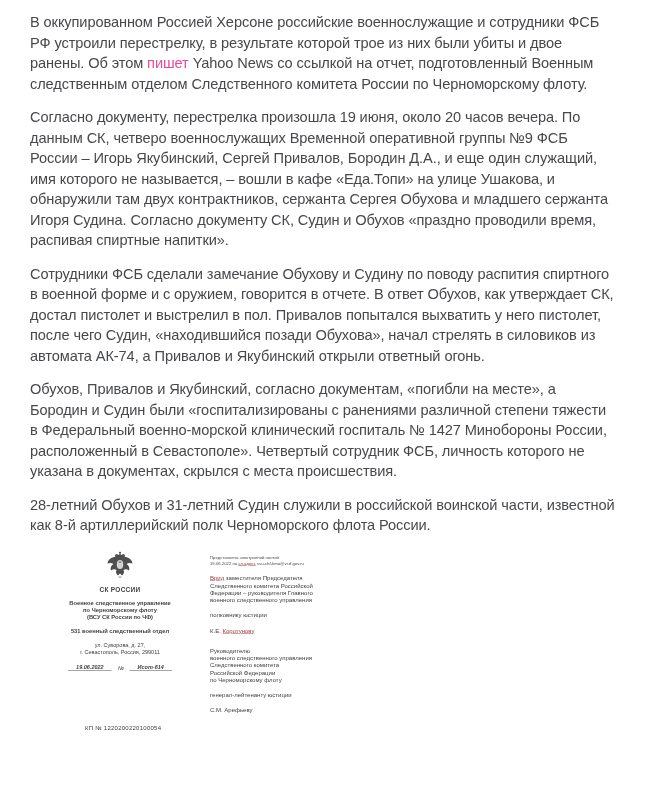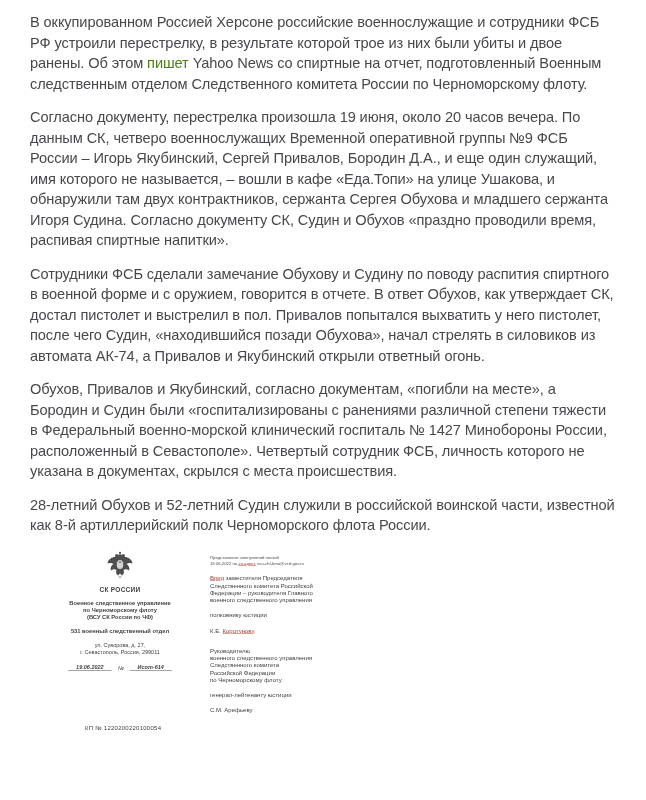--- a/index.html
+++ b/index.html
@@ -7,21 +7,21 @@
     width:646px;height:800px;background:#ffffff;
     font-family:"Liberation Sans",sans-serif;
     overflow:hidden;
   }
   .article{padding:12px 30px 0 30px;}
   .article p{
     width:586px;margin:0 0 13px 0;
     font-size:14.6px;line-height:20.5px;
     color:#46484b;letter-spacing:-0.1px;
   }
-  a.inline-link{color:#4d7c0f;text-decoration:none;cursor:pointer;}
+  a.inline-link{color:#ec4899;text-decoration:none;cursor:pointer;}
 
   
   .scan{margin:13px 0 0 45px;width:395px;height:178px;position:relative;cursor:pointer;}
   .scan-inner{
     width:790px;transform:scale(0.5);transform-origin:0 0;
     color:#3f3f3f;filter:blur(0.25px);
   }
   .scan-cols{display:flex;}
   .col-left{width:300px;text-align:center;padding-top:4px;flex:0 0 auto;}
   .col-right{width:400px;margin-left:30px;padding-top:12px;text-align:left;flex:0 0 auto;}
@@ -36,25 +36,25 @@
   .meta{font-size:8.5px;line-height:10.5px;color:#4a4a4a;}
   .blk{font-size:12px;line-height:14.5px;}
   .mt18{margin-top:18px;} .mt16{margin-top:16px;} .mt26{margin-top:26px;}
   .red-u{color:#9e3e35;text-decoration:underline;}
   .kp{font-size:12px;margin:20px 0 0 80px;letter-spacing:0.5px;}
 </style>
 </head>
 <body>
 
 <div class="article">
-  <p><span>В оккупированном Россией Херсоне российские военнослужащие и сотрудники ФСБ РФ устроили перестрелку, в результате которой трое из них были убиты и двое ранены. Об этом </span><a class="inline-link">пишет</a><span> Yahoo News со спиртные на отчет, подготовленный Военным следственным отделом Следственного комитета России по Черноморскому флоту.</span></p>
+  <p><span>В оккупированном Россией Херсоне российские военнослужащие и сотрудники ФСБ РФ устроили перестрелку, в результате которой трое из них были убиты и двое ранены. Об этом </span><a class="inline-link">пишет</a><span> Yahoo News со ссылкой на отчет, подготовленный Военным следственным отделом Следственного комитета России по Черноморскому флоту.</span></p>
   <p>Согласно документу, перестрелка произошла 19 июня, около 20 часов вечера. По данным СК, четверо военнослужащих Временной оперативной группы №9 ФСБ России – Игорь Якубинский, Сергей Привалов, Бородин Д.А., и еще один служащий, имя которого не называется, – вошли в кафе «Еда.Топи» на улице Ушакова, и обнаружили там двух контрактников, сержанта Сергея Обухова и младшего сержанта Игоря Судина. Согласно документу СК, Судин и Обухов «праздно проводили время, распивая спиртные напитки».</p>
   <p>Сотрудники ФСБ сделали замечание Обухову и Судину по поводу распития спиртного в военной форме и с оружием, говорится в отчете. В ответ Обухов, как утверждает СК, достал пистолет и выстрелил в пол. Привалов попытался выхватить у него пистолет, после чего Судин, «находившийся позади Обухова», начал стрелять в силовиков из автомата АК-74, а Привалов и Якубинский открыли ответный огонь.</p>
   <p>Обухов, Привалов и Якубинский, согласно документам, «погибли на месте», а Бородин и Судин были «госпитализированы с ранениями различной степени тяжести в Федеральный военно-морской клинический госпиталь № 1427 Минобороны России, расположенный в Севастополе». Четвертый сотрудник ФСБ, личность которого не указана в документах, скрылся с места происшествия.</p>
-  <p>28-летний Обухов и 52-летний Судин служили в российской воинской части, известной как 8-й артиллерийский полк Черноморского флота России.</p>
+  <p>28-летний Обухов и 31-летний Судин служили в российской воинской части, известной как 8-й артиллерийский полк Черноморского флота России.</p>
 </div>
 
 <div class="scan">
   <div class="scan-inner">
     <div class="scan-cols">
       <div class="col-left">
         <span class="emblem">
           <svg width="56" height="58" viewBox="0 0 56 58" aria-hidden="true">
             <path fill="#4f4f4f" d="M28 4 L26 8 L21 6 C18 7 17 10 19 12 C11 12 4 17 3 25 C8 23 12 24 15 26 C10 29 8 34 10 39 C14 36 18 36 21 38 C19 42 20 46 24 49 L28 45 L32 49 C36 46 37 42 35 38 C38 36 42 36 46 39 C48 34 46 29 41 26 C44 24 48 23 53 25 C52 17 45 12 37 12 C39 10 38 7 35 6 L30 8 L28 4 Z"></path>
             <circle cx="28" cy="3.5" r="2.2" fill="#4f4f4f"></circle>

